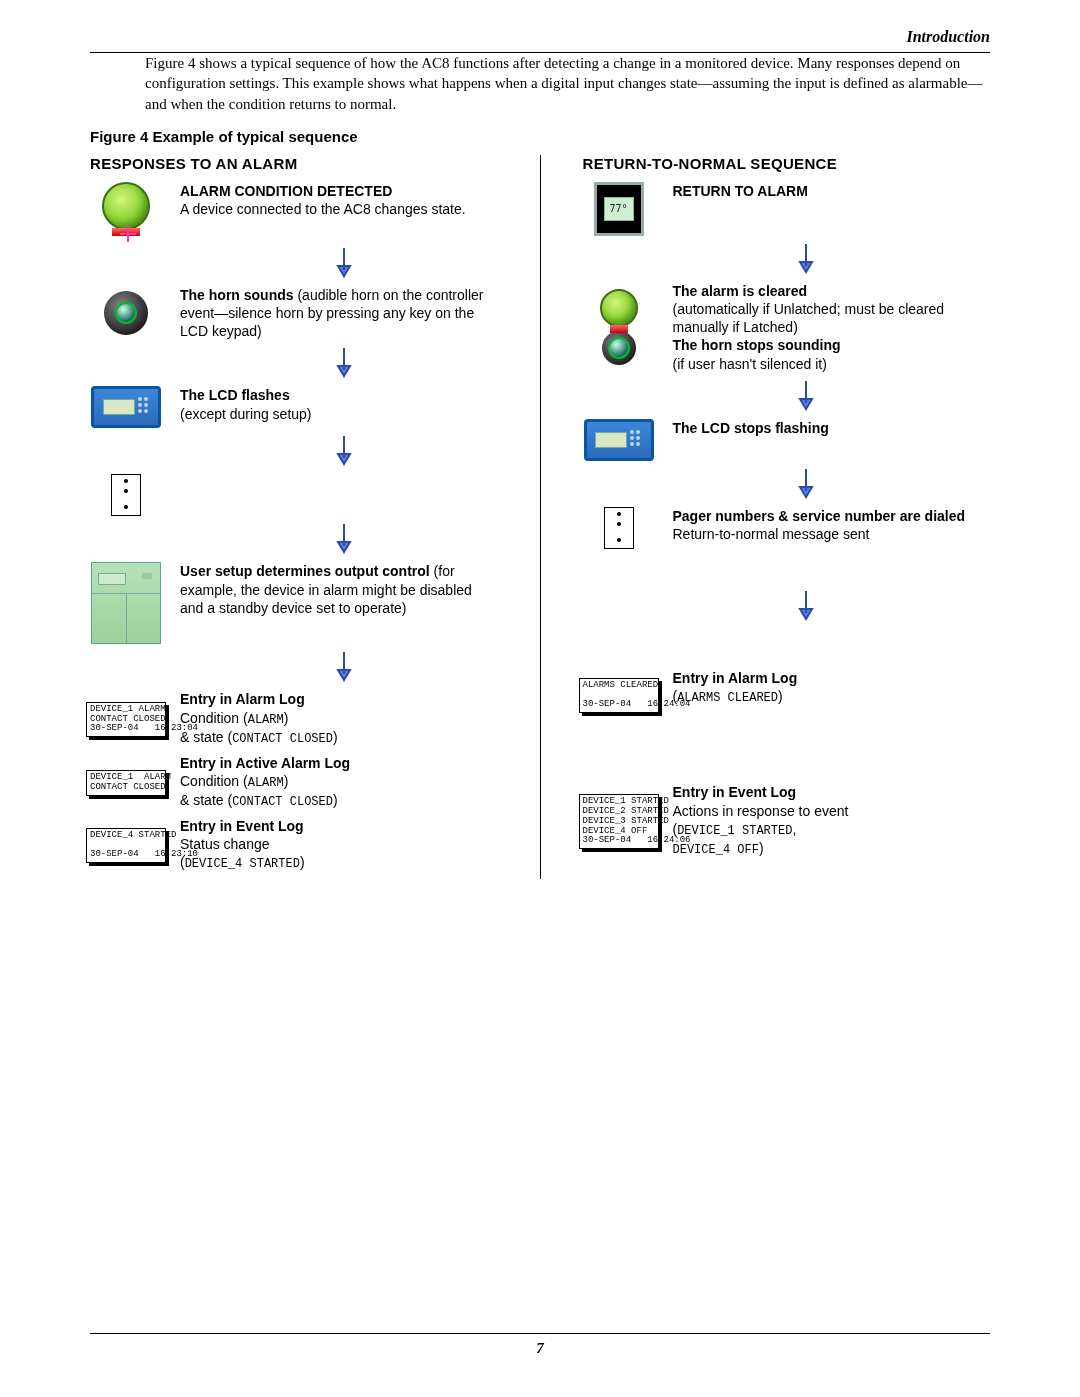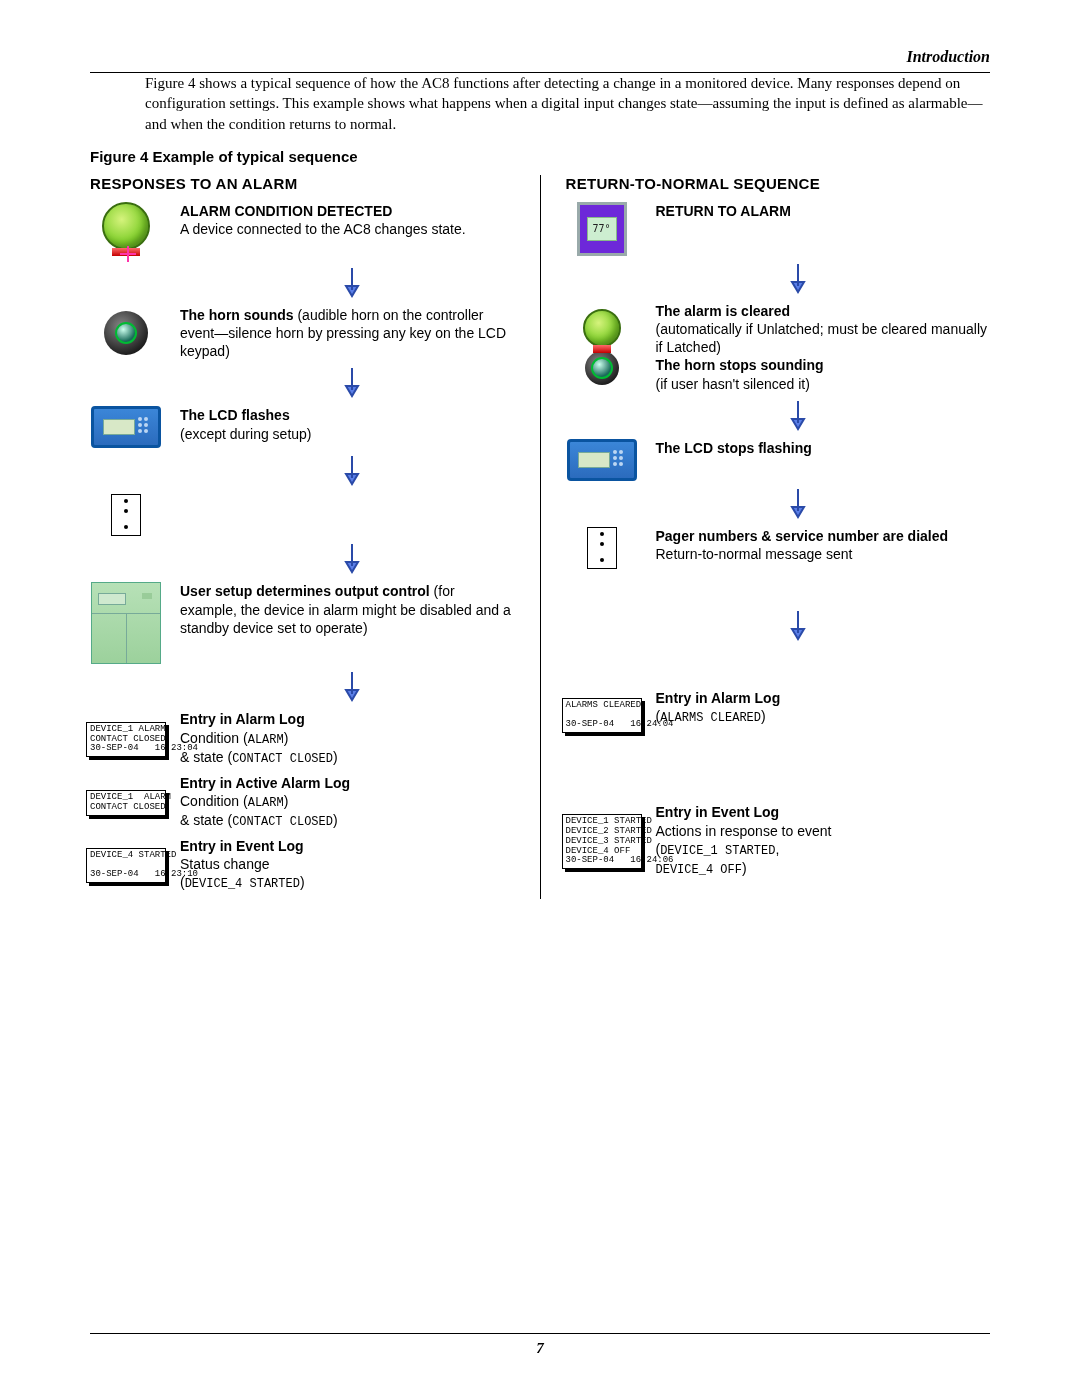--- a/index.html
+++ b/index.html
@@ -7,21 +7,21 @@
     background: #f5f5f5;
     font-family: Arial, Helvetica, sans-serif;
     font-size: 14px;
     color: #000;
   }
   .page {
     background: #fff;
     width: 1080px;
     min-height: 1397px;
     box-sizing: border-box;
-    padding: 48px 90px 60px 90px;
+    padding: 28px 90px 60px 90px;
     position: relative;
     margin: 0 auto;
   }
   .topline {
     border-top: 1px solid #000;
     margin-top: 6px;
   }
   .header-right {
     text-align: right;
     font-style: italic;
@@ -44,21 +44,21 @@
     margin: 0 3px 14px 55px;
   }
   .figcap {
     font-family: Arial, sans-serif;
     font-weight: bold;
     font-size: 15px;
     margin: 10px 0 10px 0;
   }
   .twocol {
     display: flex;
-    gap: 19px;
+    gap: 36px;
   }
   .col {
     flex: 1;
   }
   .divider {
     width: 1px;
     background: #000;
     margin: 0 6px;
     align-self: stretch;
   }
@@ -160,21 +160,21 @@
   .pager::after{ content:""; position:absolute; top:14px; left:50%; transform:translateX(-50%); width:4px; height:4px; background:#000; border-radius:50%; box-shadow: 0 16px 0 #000; }
   .cabinet {
     width: 68px; height: 80px; background: linear-gradient(#b7e1b7,#9cd19c);
     border: 1px solid #5a8; position: relative;
   }
   .cabinet::before{ content:""; position:absolute; top:10px; left:6px; width:26px; height:10px; background:#cfe9cf; border:1px solid #7a9; }
   .cabinet::after{ content:""; position:absolute; top:10px; right:8px; width:10px; height:6px; background:#9c9; }
   .cabinet .doors{ position:absolute; top:30px; left:0; right:0; bottom:0; border-top:1px solid #7a9; }
   .cabinet .doors::before{ content:""; position:absolute; left:50%; top:0; bottom:0; width:1px; background:#7a9; }
   .thermo {
-    width: 44px; height: 48px; border:3px solid #9aa; background:#6d28d9; position:relative;
+    width: 44px; height: 48px; border:3px solid #9aa; background:#000000; position:relative;
     display:flex; align-items:center; justify-content:center;text-align:center;
   }
   .thermo .screen{ width:28px; height:22px; background:#cdeed0; border:1px solid #8b8; font-family:monospace; font-size:10px; color:#222; display:flex; align-items:center; justify-content:center; }
   .spark {
     width:12px; height:12px; position:relative;
     display:inline-block;
     margin-left:4px;
     margin-top:-2px;
   }
   .spark::before, .spark::after{

